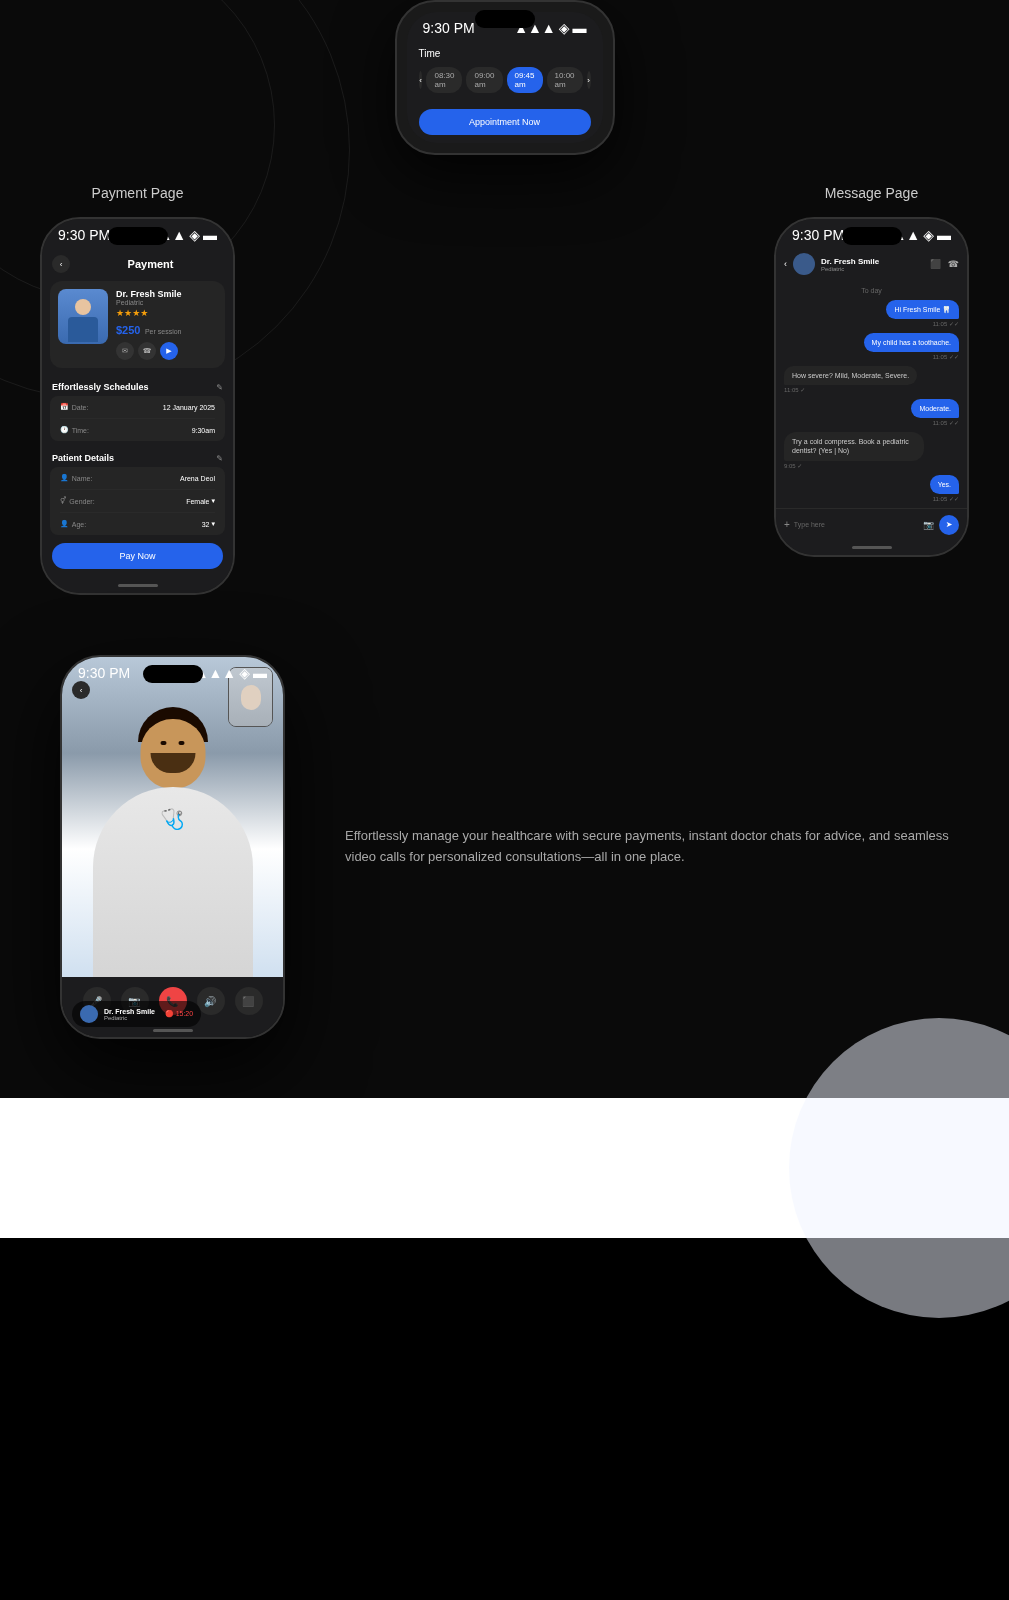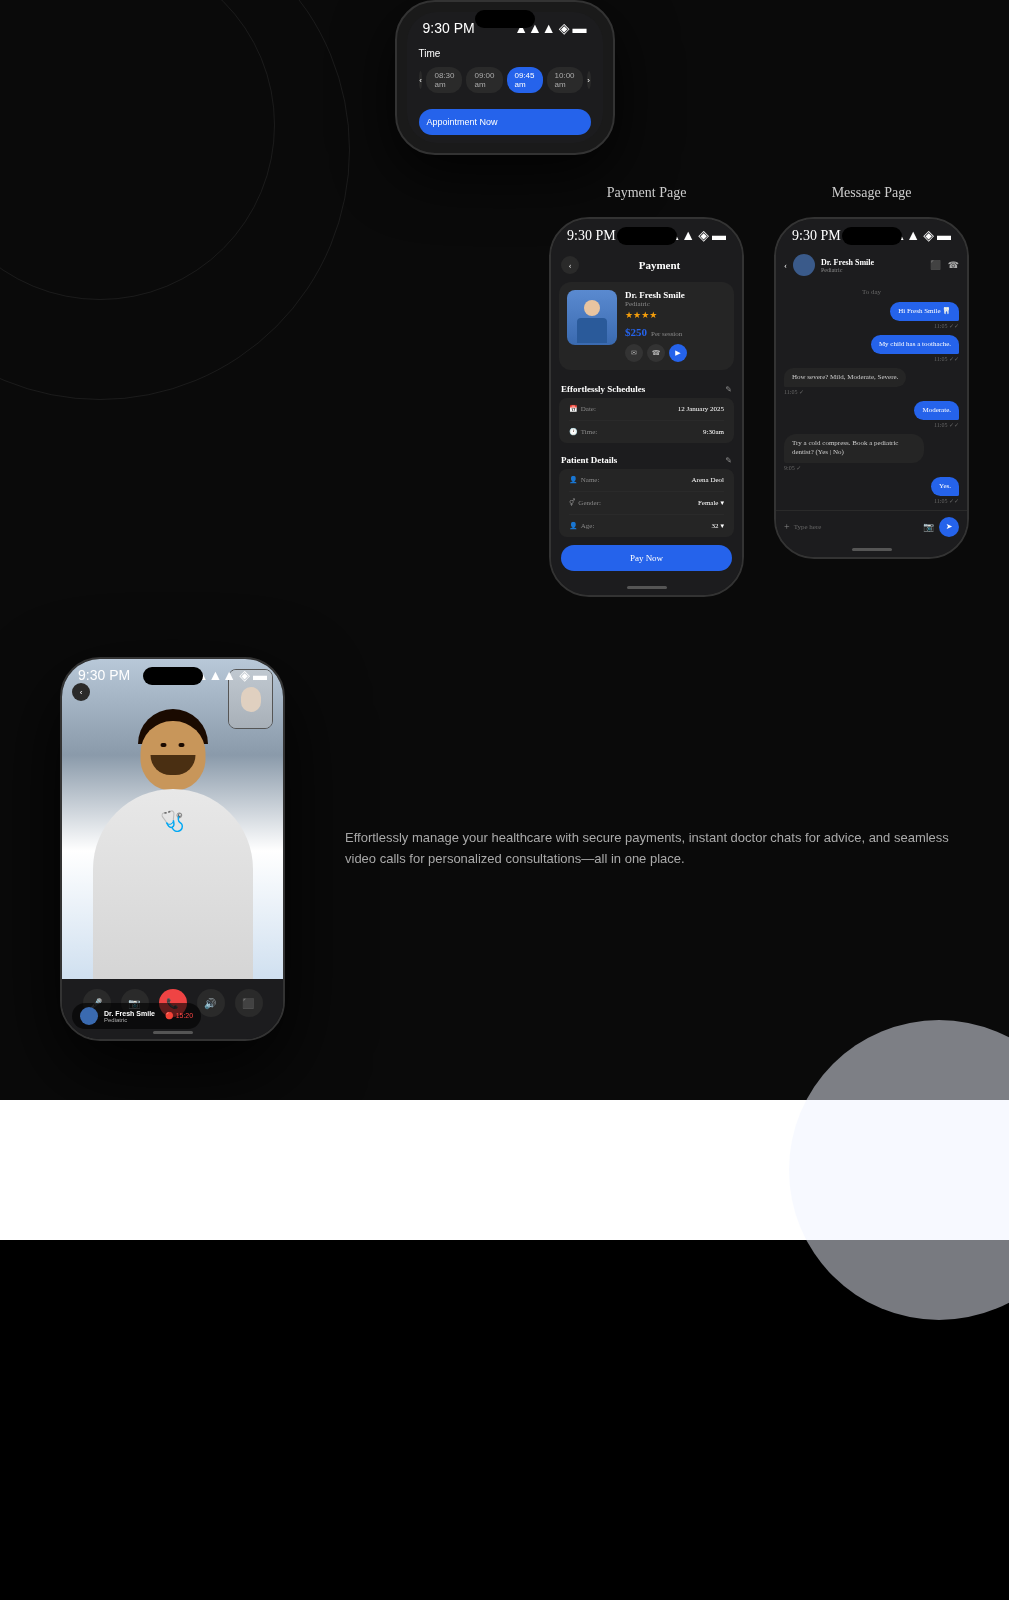--- a/index.html
+++ b/index.html
@@ -110,35 +110,34 @@
       color: #aaa;
     }
     .time-slot.active {
       background: #2563eb;
       color: #fff;
     }
     .appt-btn {
       background: #2563eb;
       border-radius: 16px;
       padding: 8px;
-      text-align: left;
+      text-align: center;
       font-size: 9px;
       color: #fff;
       font-weight: 500;
       margin-top: 16px;
     }
 
     
     .two-phones-section {
       display: flex;
-      justify-content: flex-end;
+      justify-content: space-between;
       gap: 30px;
       padding: 30px 40px 20px;
       position: relative;
-      font-family: Liberation Serif, serif;
     }
 
     .phone-label {
       text-align: center;
       color: #ccc;
       font-size: 14px;
       margin-bottom: 16px;
     }
 
     .phone-medium {

